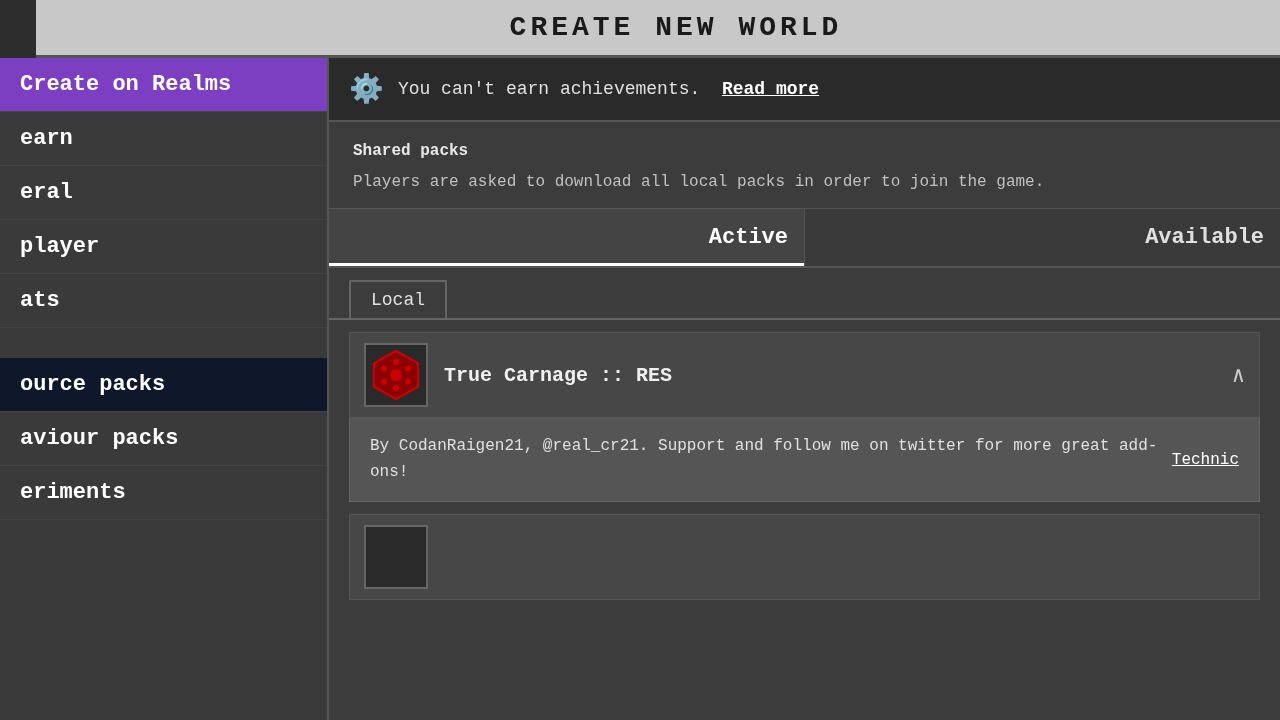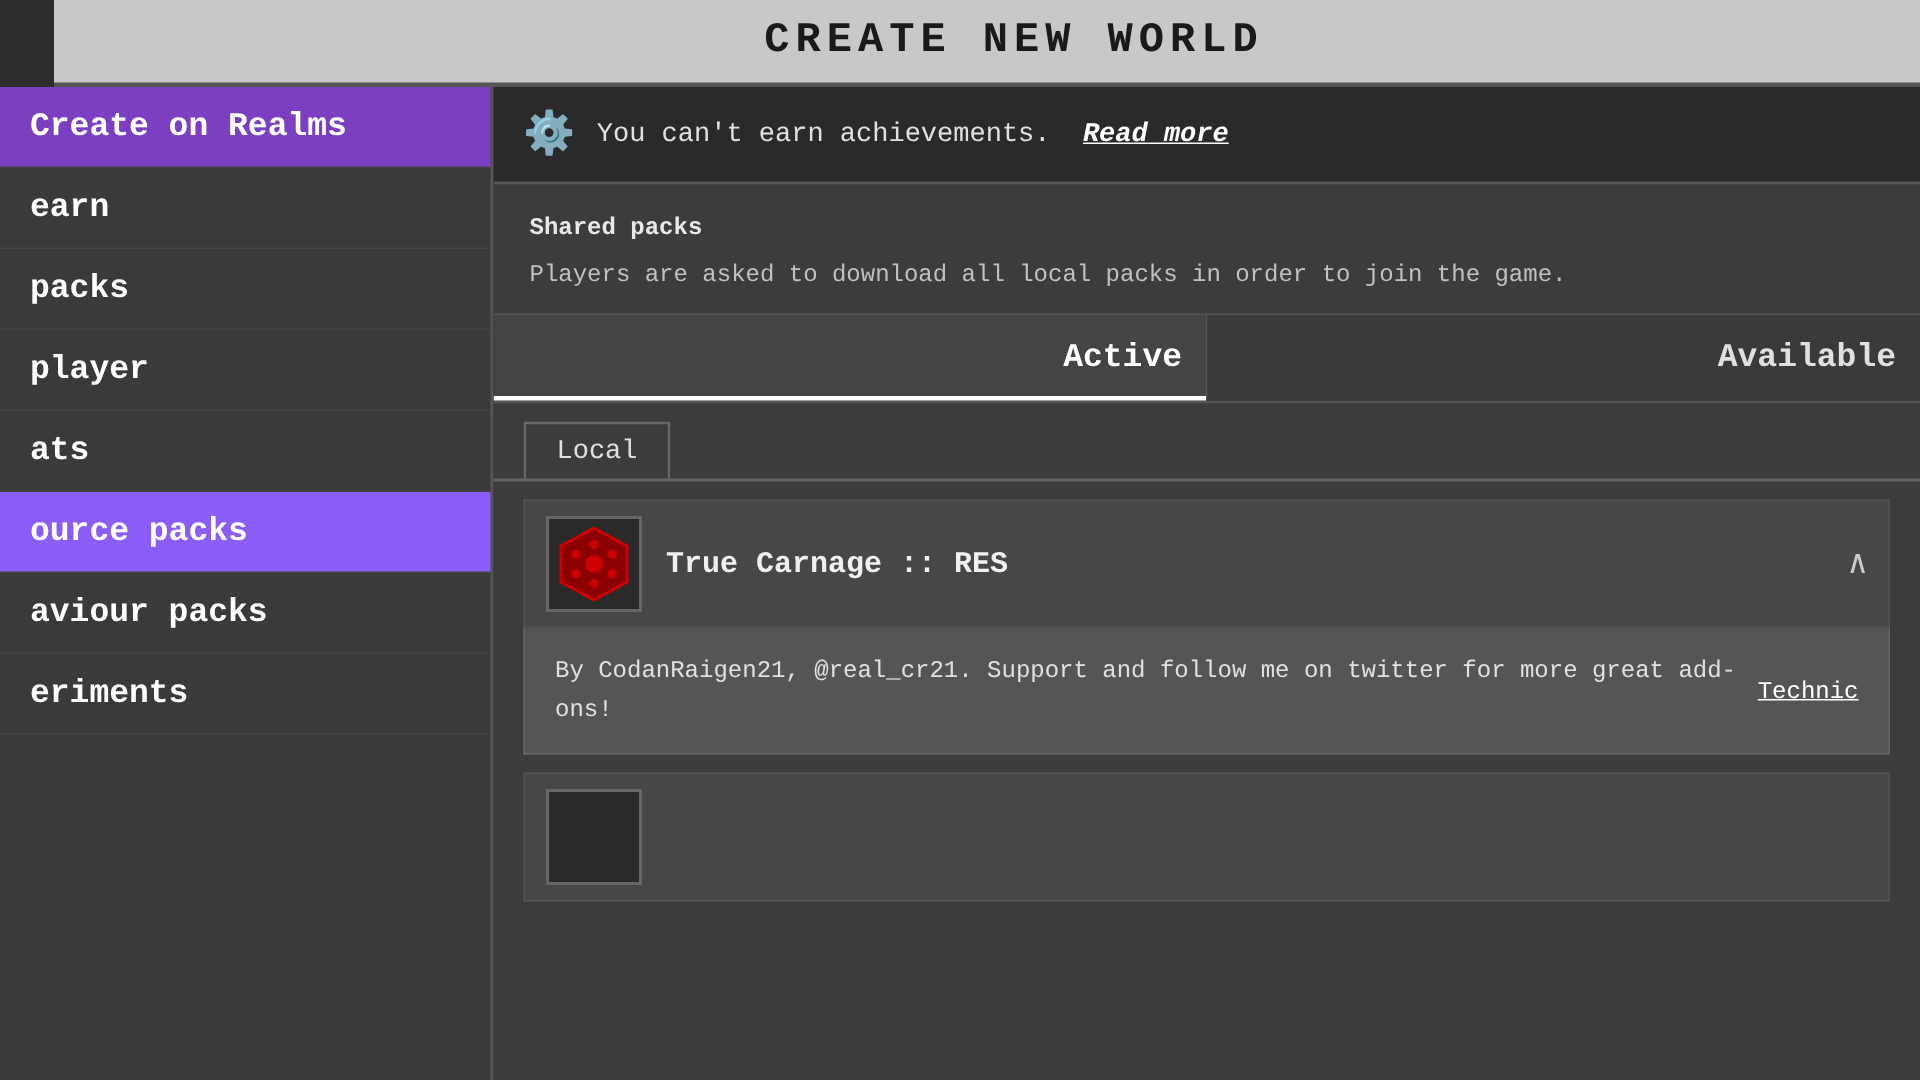--- a/index.html
+++ b/index.html
@@ -64,21 +64,22 @@
       overflow: hidden;
       font-family: 'Courier New', monospace;
       font-weight: bold;
     }
 
     .sidebar-item.active {
       background: #7c3fc2;
     }
 
     .sidebar-item.highlighted {
-      background: #8b5cf6;
+      background: #0f172a;
+      margin-top: 30px;
     }
 
     
     .content {
       flex: 1;
       background: #3c3c3c;
       display: flex;
       flex-direction: column;
       overflow: hidden;
     }
@@ -102,21 +103,20 @@
       font-size: 18px;
       color: #e0e0e0;
       font-family: 'Courier New', monospace;
     }
 
     .achievement-link {
       color: #ffffff;
       text-decoration: underline;
       cursor: pointer;
       font-weight: bold;
-      font-style: italic;
     }
 
     
     .shared-packs {
       padding: 20px 24px 14px;
       border-bottom: 1px solid #555;
     }
 
     .shared-packs-title {
       font-size: 16px;
@@ -301,21 +301,21 @@
 <div class="main-layout">
 
   <div class="sidebar">
     <div class="sidebar-item active">
       <span>Create on Realms</span>
     </div>
     <div class="sidebar-item">
       <span>earn</span>
     </div>
     <div class="sidebar-item">
-      <span>packs</span>
+      <span>eral</span>
     </div>
     <div class="sidebar-item">
       <span>player</span>
     </div>
     <div class="sidebar-item">
       <span>ats</span>
     </div>
     <div class="sidebar-item highlighted">
       <span>ource packs</span>
     </div>

